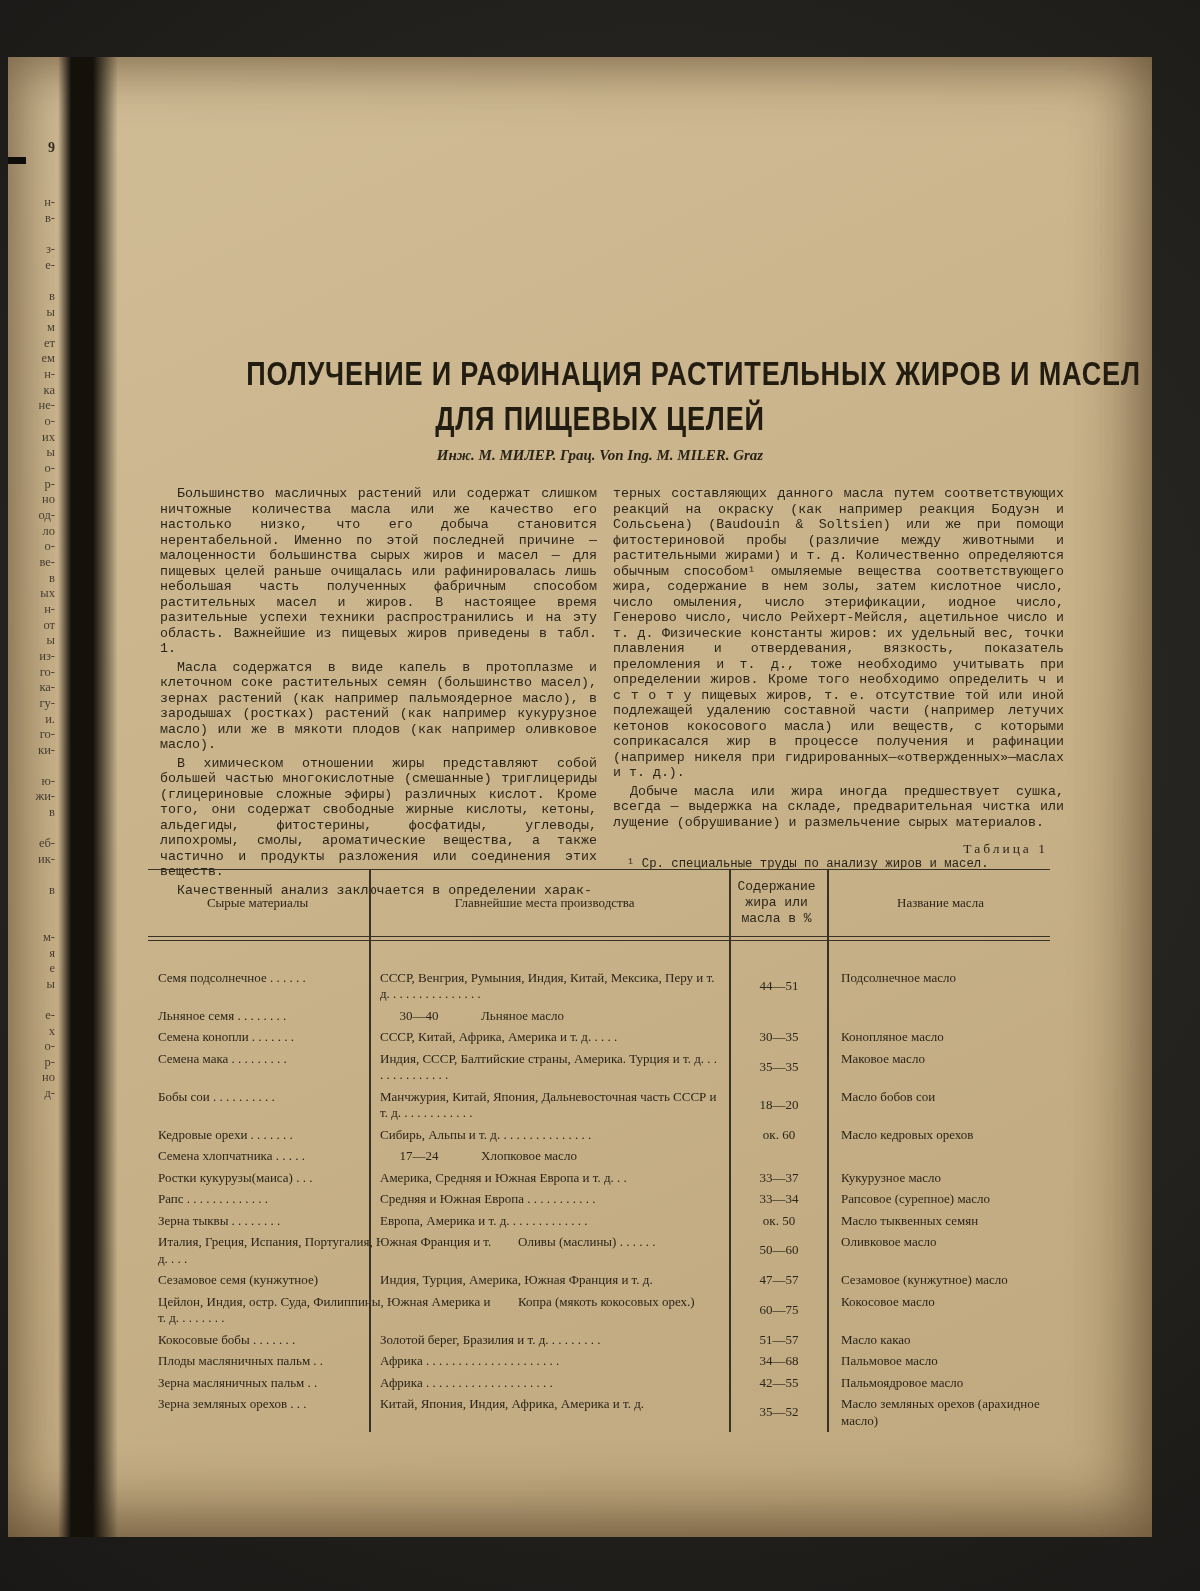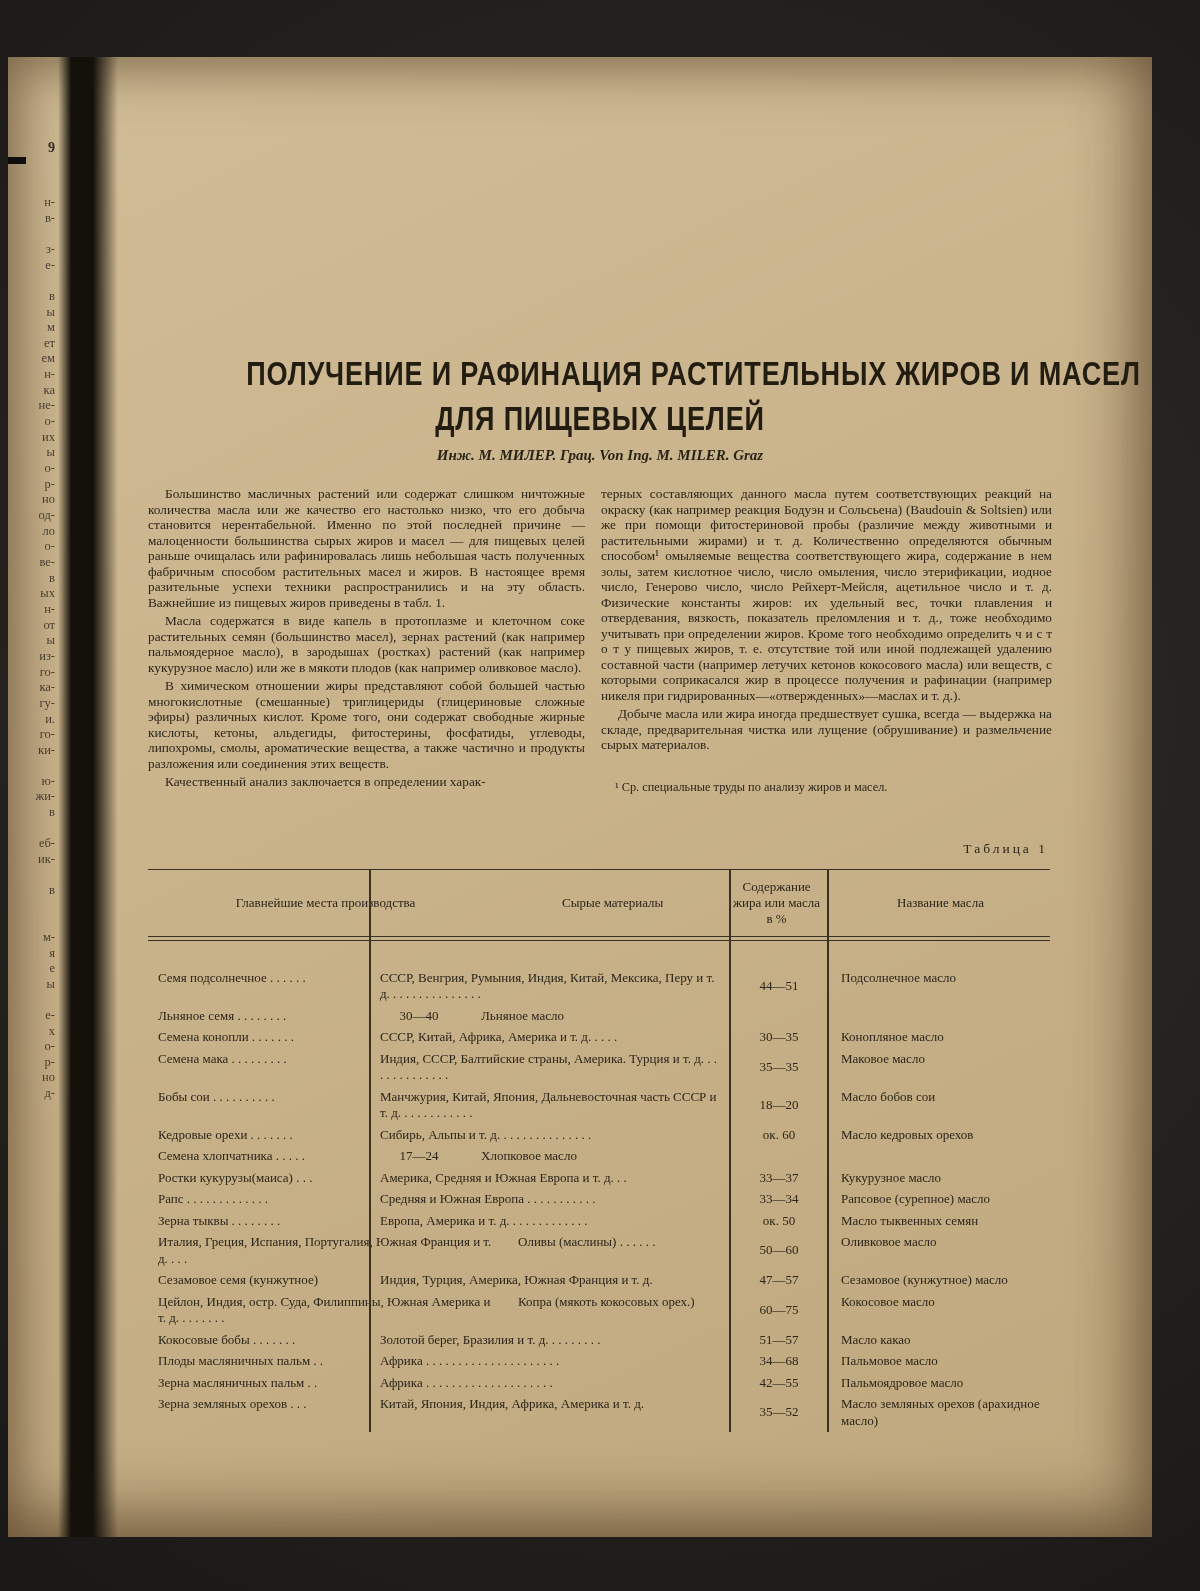--- a/index.html
+++ b/index.html
@@ -27,34 +27,34 @@
 
   .title{position:absolute;top:294px;left:0;width:100%;text-align:center;
     font-family:"Liberation Sans",sans-serif;font-weight:bold;color:#221c11;
     font-size:33px;line-height:45px;}
   .title-l{display:block;}
   .title-l > span{display:inline-block;white-space:nowrap;transform:scaleX(0.82);transform-origin:center;letter-spacing:1px;}
 
   .byline{position:absolute;top:390px;left:0;width:100%;text-align:center;
     font-style:italic;font-weight:bold;font-size:15px;color:#2a2417;}
 
-  .cols{position:absolute;top:429px;left:0;width:904px;display:flex;gap:16px;}
+  .cols{position:absolute;top:429px;left:12px;width:904px;display:flex;gap:16px;font-family:Liberation Mono, monospace;}
   .col-l{width:437px;}
   .col-r{width:451px;}
   .cols p{margin:0 0 3px 0;font-size:13.3px;line-height:15.5px;text-align:justify;text-indent:17px;color:#2c2519;}
   .cols p.no-indent{text-indent:0;}
   .footnote{margin-top:27px;font-size:12.3px;line-height:14px;text-indent:14px;color:#2c2519;}
 
   .tcaption{position:absolute;top:784px;right:4px;font-size:13.5px;letter-spacing:3px;color:#2c2519;}
   .tablewrap{position:absolute;top:812px;left:0;width:902px;font-size:13px;color:#2c2519;}
   .tablegrid{position:relative;}
   .thead{display:flex;border-top:1.6px solid #3a3125;}
   .th{box-sizing:border-box;display:flex;align-items:center;justify-content:center;
     text-align:center;min-height:66px;padding:6px 8px;line-height:16px;}
-  .w1{width:222px;}.w2{width:360px;}.w3{width:110px;}.w4{width:222px;}
+  .w1{width:222px;}.w2{width:360px;}.w3{width:110px;font-family:Liberation Mono, monospace;}.w4{width:222px;}
   .drule{height:3px;border-top:1.6px solid #3a3125;border-bottom:1.6px solid #3a3125;}
   .tbody{padding-top:26px;}
   .trow{display:flex;}
   .tc{box-sizing:border-box;padding:2.5px 8px 2.5px 10px;line-height:16.5px;}
   .c1{width:222px;}
   .c2{width:360px;}
   .c3{width:98px;display:flex;align-items:center;justify-content:center;padding:2.5px 2px;}
   .c4{width:222px;padding-left:13px;}
   .vline{position:absolute;top:0;bottom:0;width:1.6px;background:#3a3125;z-index:1;}
   .vl1{left:221px;}.vl2{left:581px;}.vl3{left:679px;}
@@ -142,22 +142,22 @@
           <p>Добыче масла или жира иногда предшествует сушка, всегда — выдержка на складе, предварительная чистка или лущение (обрушивание) и размельчение сырых материалов.</p>
           <div class="footnote">¹ Ср. специальные труды по анализу жиров и масел.</div>
         </div>
       </div>
 
       <div class="tcaption">Таблица 1</div>
 
       <div class="tablewrap">
         <div class="tablegrid">
           <div class="thead">
+            <div class="th w1">Сырые материалы</div>
             <div class="th w2">Главнейшие места производства</div>
-            <div class="th w1">Сырые материалы</div>
             <div class="th w3">Содержание жира или масла в %</div>
             <div class="th w4">Название масла</div>
           </div>
           <div class="drule"></div>
           <div class="tbody">
               <div class="trow">
                 <div class="tc c1">Семя подсолнечное . . . . . .</div>
                 <div class="tc c2">СССР, Венгрия, Румыния, Индия, Китай, Мексика, Перу и т. д. . . . . . . . . . . . . . .</div>
                 <div class="tc c3">44—51</div>
                 <div class="tc c4">Подсолнечное масло</div>

